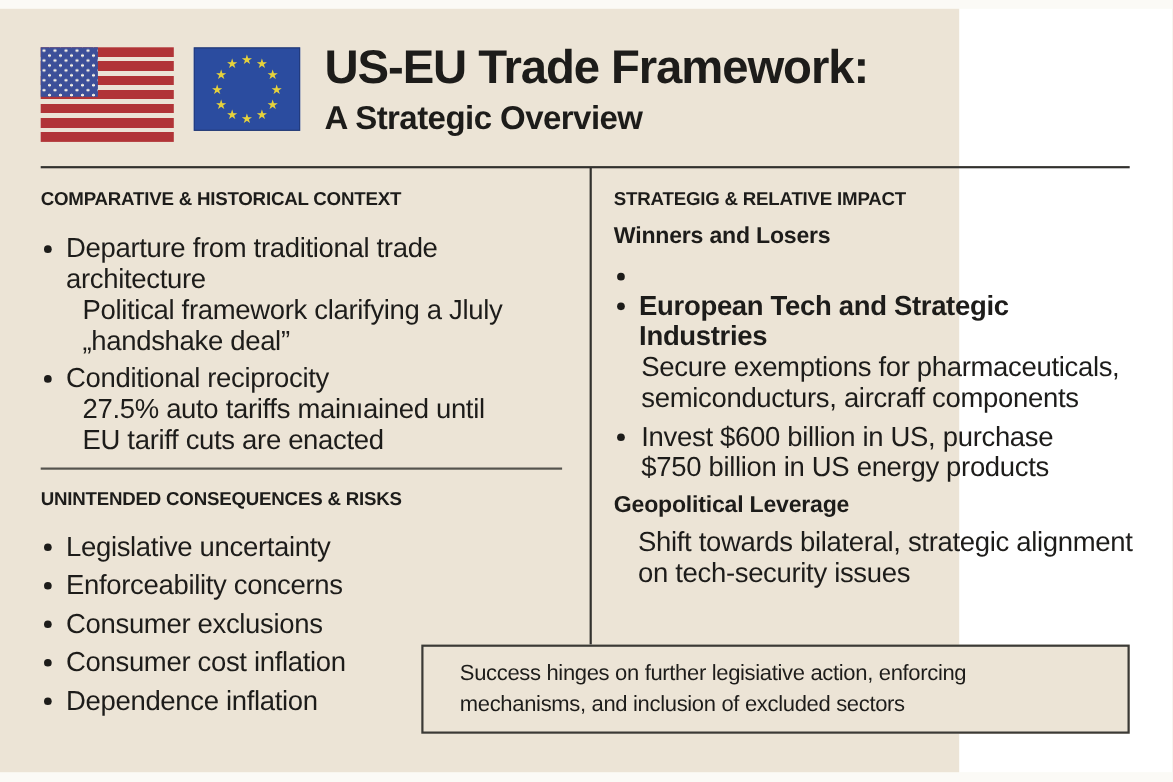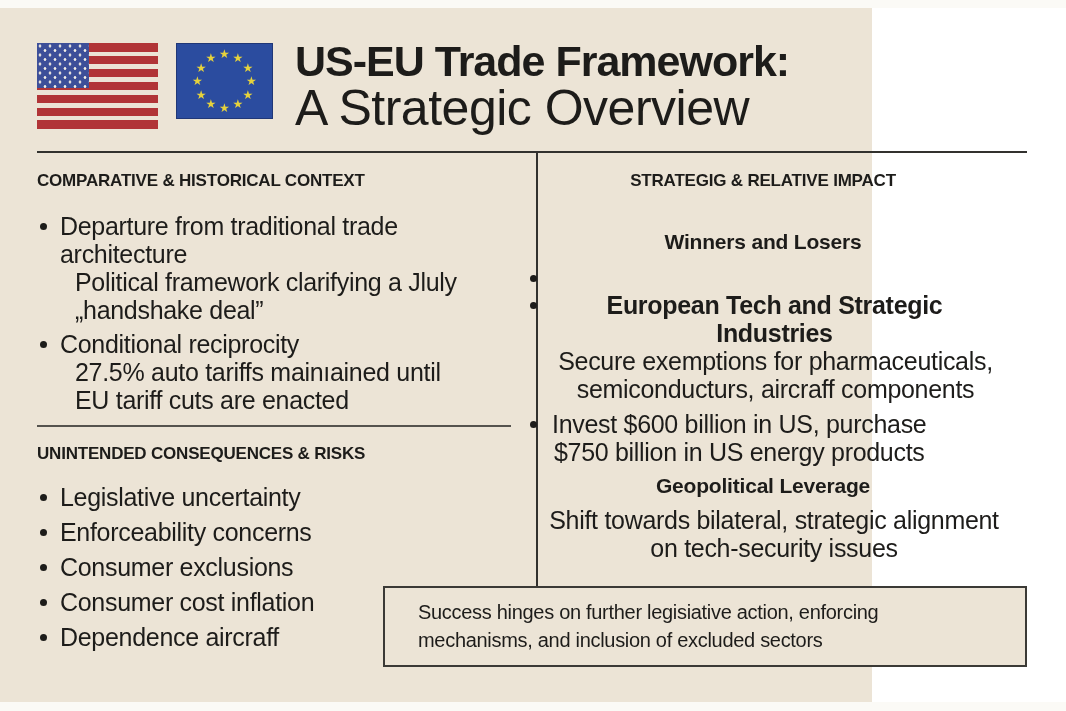--- a/index.html
+++ b/index.html
@@ -50,50 +50,50 @@
     color: var(--eu-star-yellow, #e6d23c);
   }
   .eu-star::before { content: "★"; }
 
   .title-block { position: absolute; left: 295px; top: 36px; }
   .title-1 {
     font-size: 43px; font-weight: 700; letter-spacing: -1px;
     line-height: 50px; white-space: nowrap;
   }
   .title-2 {
-    font-size: 50px; font-weight: 400; letter-spacing: -0.5px;
+    font-size: 30px; font-weight: 700; letter-spacing: -0.5px;
     line-height: 44px; white-space: nowrap;
   }
 
   
   .rule-h {
     position: absolute; left: 37px; top: 151px; width: 990px; height: 2px;
     background: var(--rule, #32312e);
   }
   .rule-v {
     position: absolute; left: 536px; top: 152px; width: 2px; height: 434px;
     background: var(--rule, #32312e);
   }
   .left-divider {
     height: 2px; background: #55534e;
     margin: 11px 0 0 0; width: 474px;
   }
 
   
   .col { position: absolute; top: 166px; }
   .col-left  { left: 37px;  width: 478px; }
-  .col-right { left: 527px; width: 472px; text-align: center; }
+  .col-right { left: 558px; width: 472px; }
 
   h2.section-heading {
     font-size: 17px; font-weight: 700; letter-spacing: -0.2px;
     line-height: 30px; white-space: nowrap;
   }
   h3.sub-heading {
     font-size: 21px; font-weight: 700; letter-spacing: -0.2px;
-    line-height: 28px; margin-top: 32px; white-space: nowrap;
+    line-height: 28px; margin-top: 5px; white-space: nowrap;
   }
   .body-text, .bullet-item { font-size: 25px; line-height: 28px; letter-spacing: -0.3px; }
 
   .bullet-item { display: flex; align-items: flex-start; }
   .bullet-dot {
     flex: 0 0 auto; width: 7px; height: 7px; border-radius: 50%;
     background: var(--text, #1d1c1a); margin: 11px 0 0 3px;
   }
   .bullet-body { margin-left: 13px; }
   .bullet-title { white-space: pre-line; }
@@ -189,21 +189,21 @@
       <li class="bullet-item">
         <span class="bullet-dot"></span>
         <div class="bullet-body">Consumer exclusions</div>
       </li>
       <li class="bullet-item">
         <span class="bullet-dot"></span>
         <div class="bullet-body">Consumer cost inflation</div>
       </li>
       <li class="bullet-item">
         <span class="bullet-dot"></span>
-        <div class="bullet-body">Dependence aircraff</div>
+        <div class="bullet-body">Dependence inflation</div>
       </li>
     </ul>
   </section>
 
   <section class="col col-right">
     <h2 class="section-heading">STRATEGIG &amp; RELATIVE IMPACT</h2>
 
     <h3 class="sub-heading">Winners and Losers</h3>
 
     <div class="bullet-item mt8">

